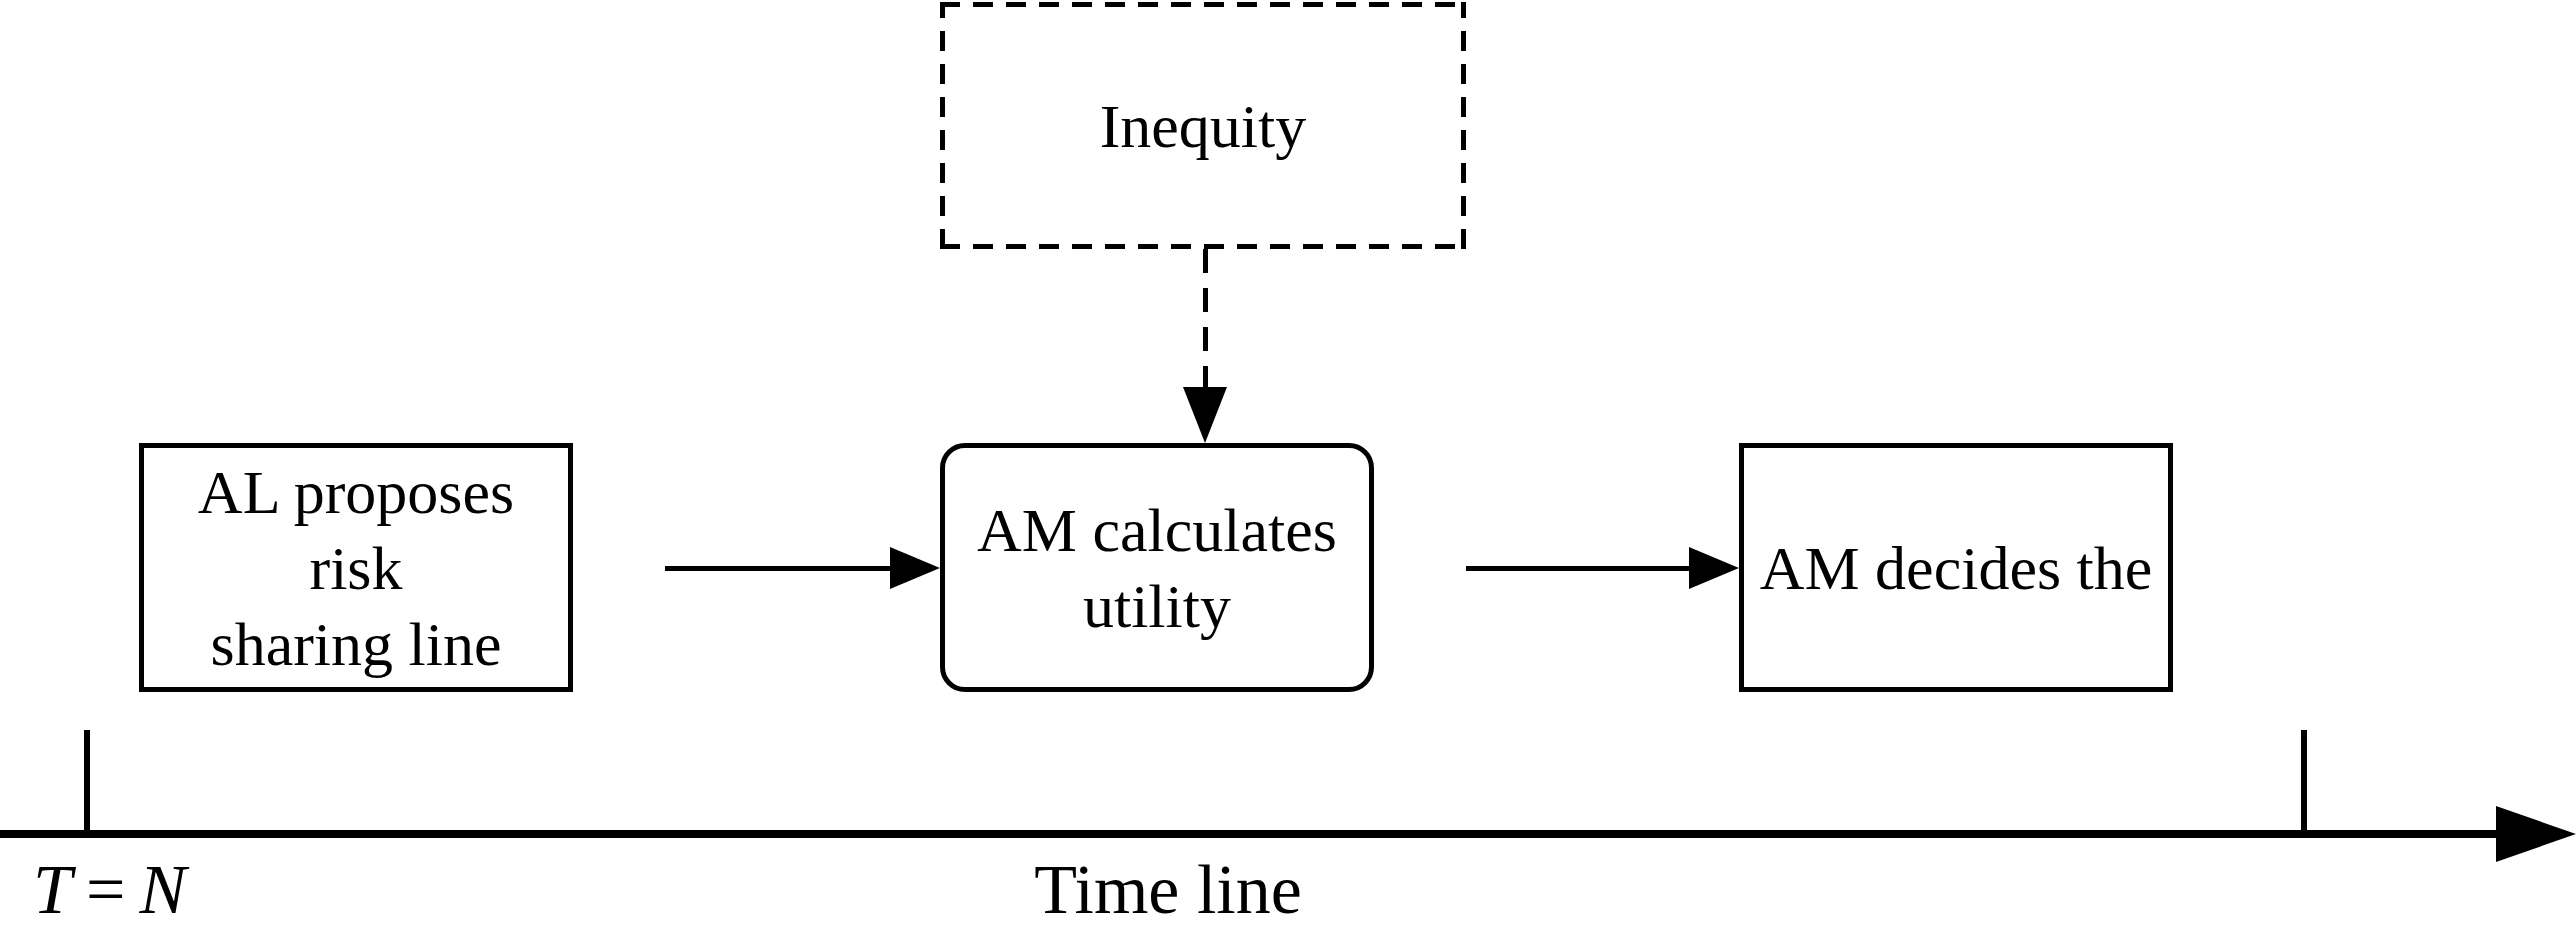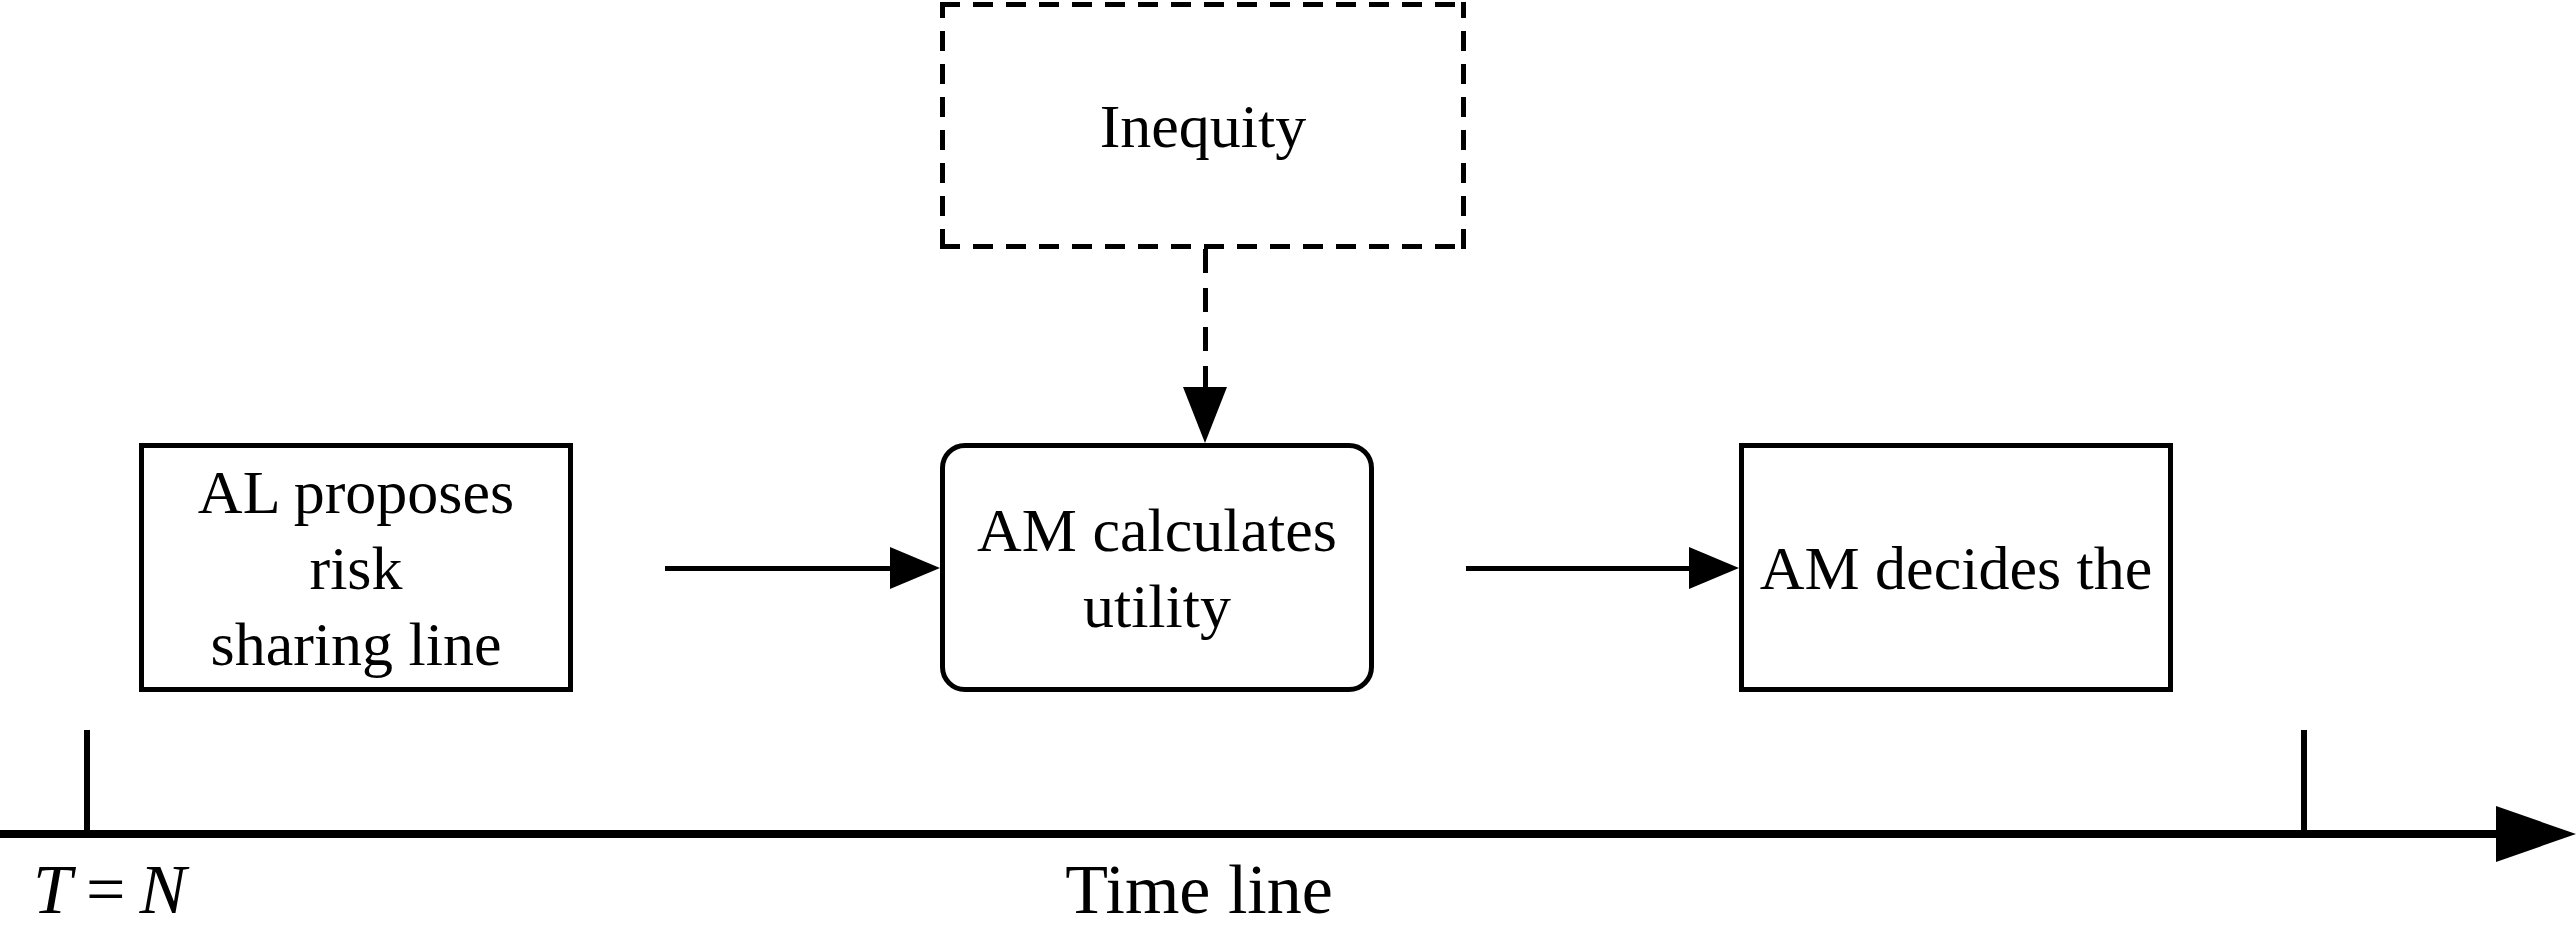--- a/index.html
+++ b/index.html
@@ -122,21 +122,21 @@
 
   
   .tl-label {
     position: absolute;
     top: 855px;
     font-size: 70px;
     line-height: 70px;
     white-space: nowrap;
   }
   .tl-start  { left: 33px; text-align: center; }
-  .tl-center { left: 1168px; transform: translateX(-50%); margin-left: 31px; }
+  .tl-center { left: 1168px; transform: translateX(-50%); }
   .tl-end    { left: 2298px; transform: translateX(-50%); }
   .tl-label .var { font-style: italic; }
   .tl-label .op  { margin: 0 14px; }
   .tl-label .suffix { margin-left: 14px; }
 </style>
 </head>
 <body>
 
 <div id="canvas">
 

